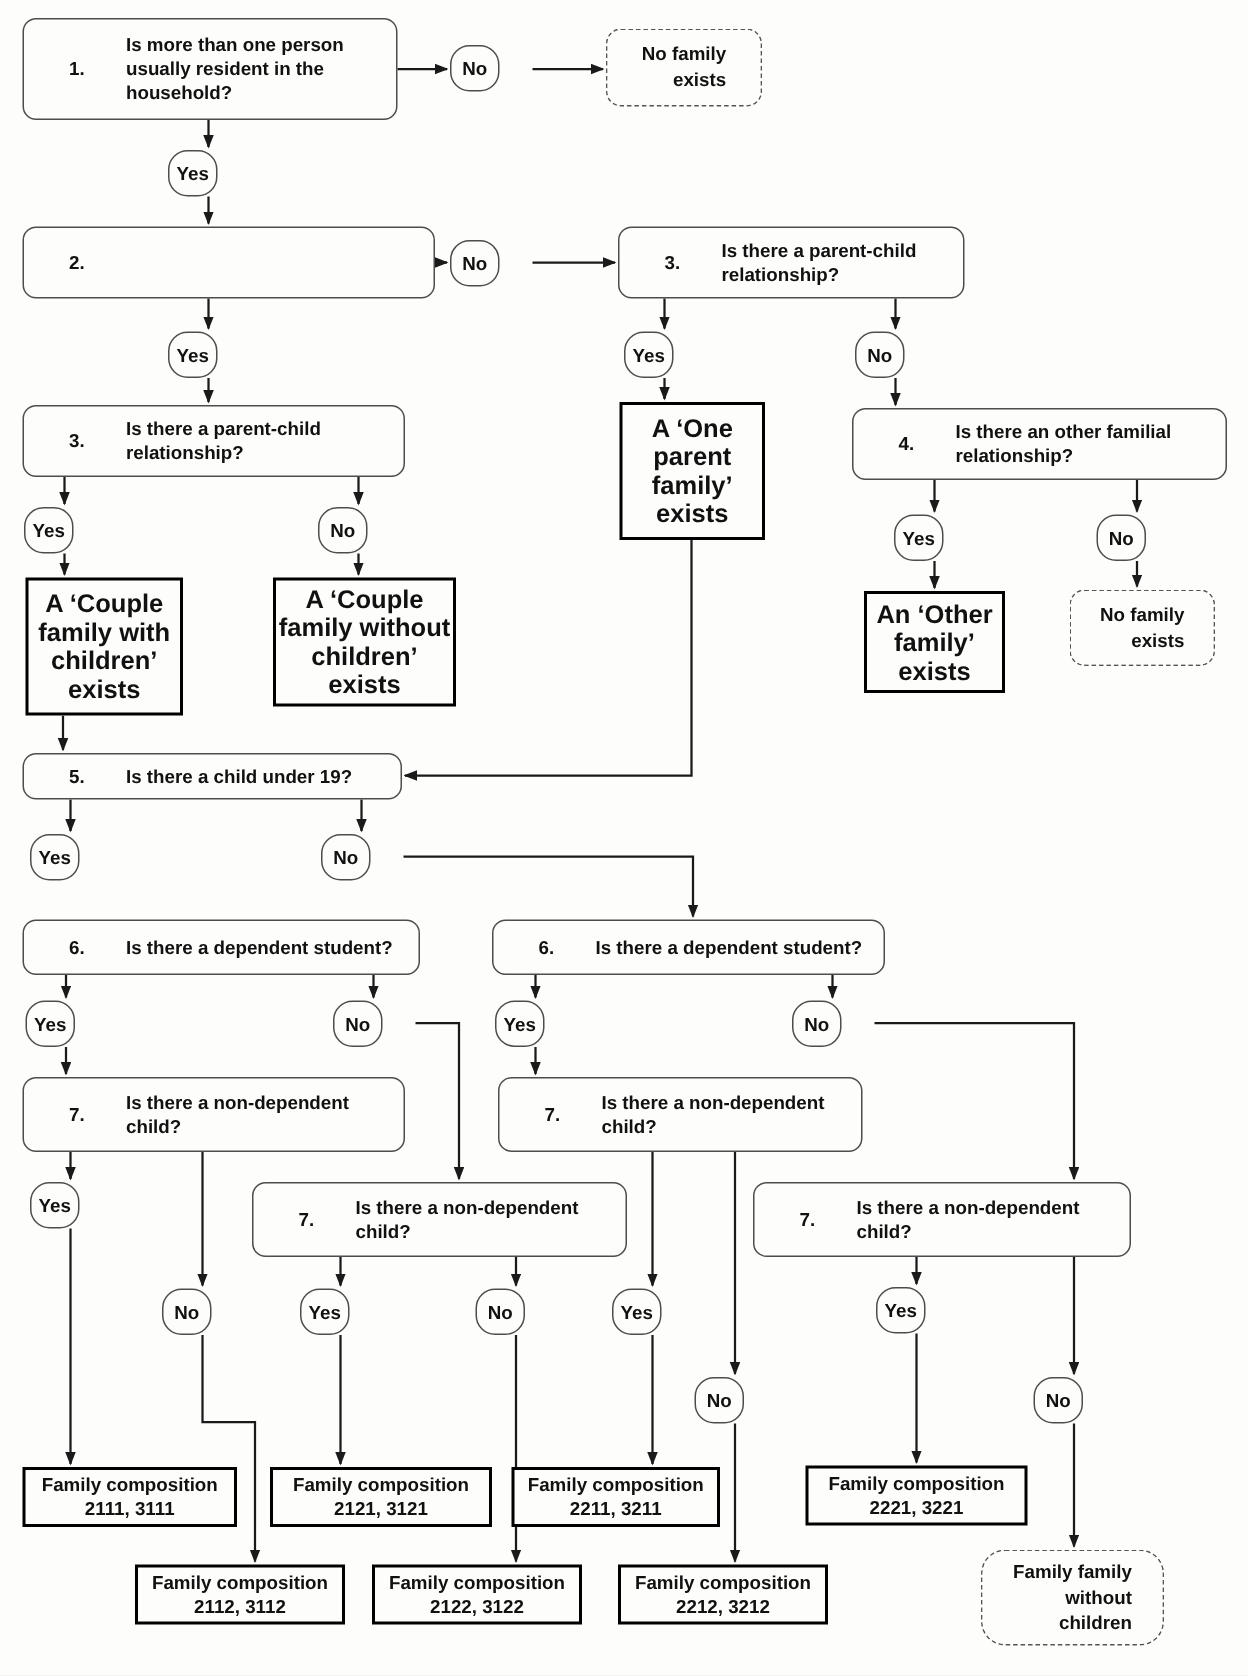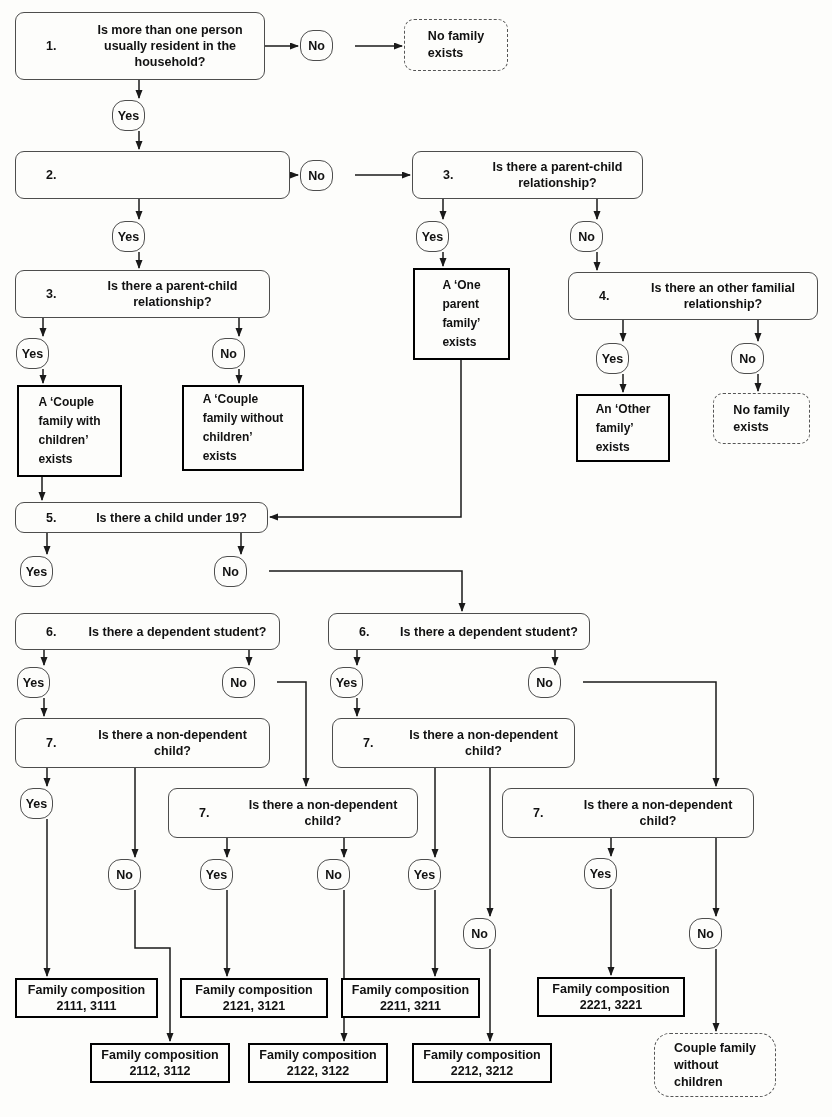--- a/index.html
+++ b/index.html
@@ -14,32 +14,32 @@
   }
   #edges{position:absolute;left:0;top:0;width:832px;height:1117px;}
   #edges path{fill:none;stroke:var(--line);stroke-width:1.5px;}
   #edges marker path{fill:var(--line);stroke:none;}
   .node{position:absolute;box-sizing:border-box;background:var(--background);}
   .q{
     display:flex;align-items:center;border:1.4px solid var(--box-border);
     border-radius:9px;font-size:12.5px;line-height:1.28;padding-left:30px;
   }
   .qnum{flex:none;width:38px;}
-  .qtext{flex:1;padding-right:8px;text-align:center;}
+  .qtext{flex:1;padding-right:8px;}
   .a{
     width:33px;height:31px;border:1.4px solid var(--box-border);border-radius:13px;
     display:grid;place-items:center;font-size:12.5px;
   }
   .out{
     border:2.6px solid var(--strong-border);display:grid;place-items:center;
-    font-size:12px;line-height:19px;white-space:pre-line;
+    text-align:center;font-size:17px;line-height:19px;white-space:pre-line;
   }
   .dash{
     border:1.4px dashed #555;border-radius:10px;display:grid;place-items:center;
-    text-align:left;font-size:12.5px;line-height:17px;white-space:pre-line;
+    text-align:right;font-size:12.5px;line-height:17px;white-space:pre-line;
   }
   .fc{
     border:2px solid var(--strong-border);display:grid;place-items:center;
     text-align:center;font-size:12.5px;line-height:16px;white-space:pre-line;
   }
   
   #q1{left:15px;top:12px;width:250px;height:68px}
   #no1{left:300px;top:30px}
   #nofam1{left:404px;top:19px;width:104px;height:52px}
   #yes1{left:112px;top:100px}
@@ -239,21 +239,21 @@
 family with
 children’
 exists</div>
   <div class="node out" id="couplewithout">A ‘Couple
 family without
 children’
 exists</div>
   <div class="node out" id="otherfamily">An ‘Other
 family’
 exists</div>
-  <div class="node dash" id="cnc">Couple family
+  <div class="node dash" id="cnc">Family family
 without
 children</div>
 
   <div class="node fc" id="fc2111">Family composition
 2111, 3111</div>
   <div class="node fc" id="fc2121">Family composition
 2121, 3121</div>
   <div class="node fc" id="fc2211">Family composition
 2211, 3211</div>
   <div class="node fc" id="fc2221">Family composition

